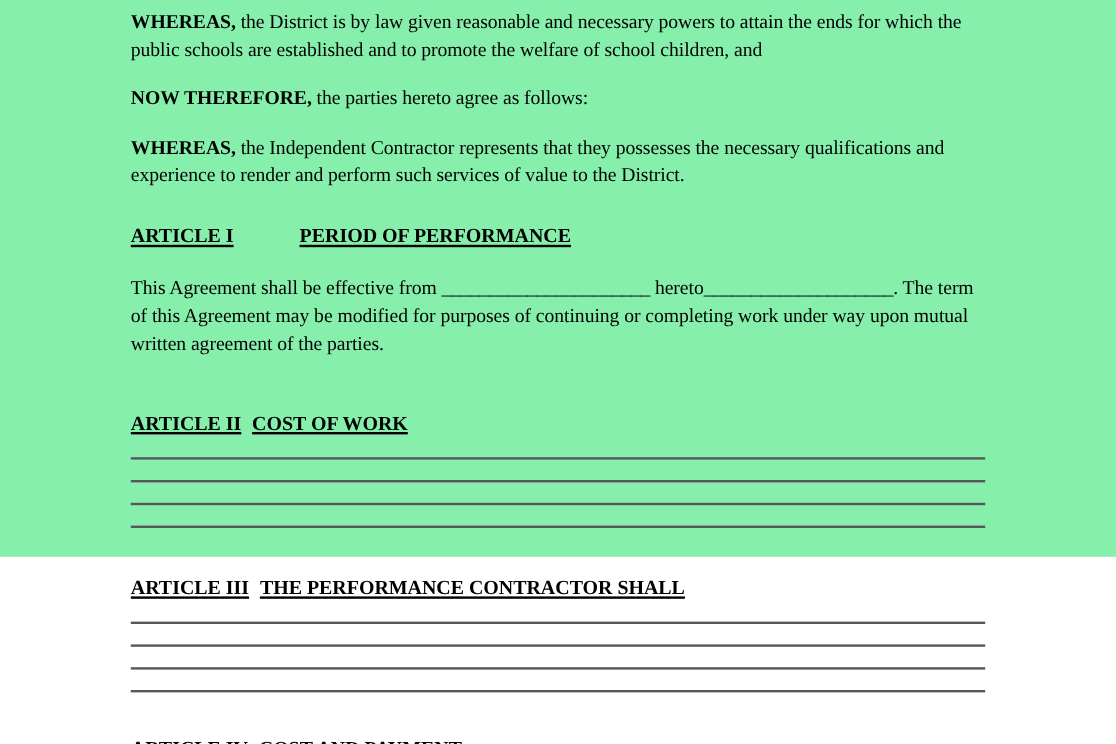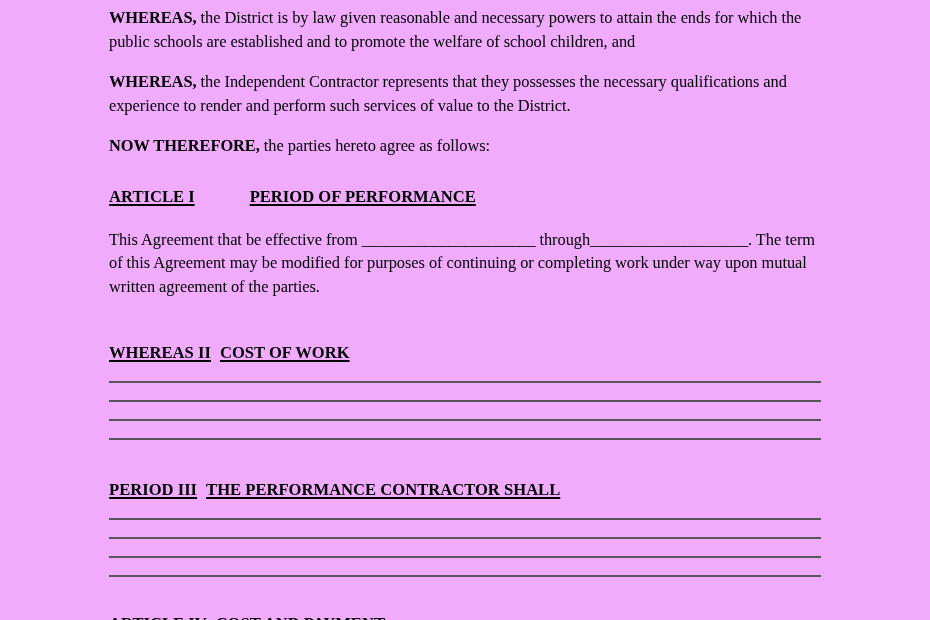--- a/index.html
+++ b/index.html
@@ -11,22 +11,22 @@
     width: 930px;
     height: 620px;
     overflow: hidden;
     font-family: "Liberation Serif", "DejaVu Serif", serif;
     color: #000000;
   }
 
   .page {
     position: relative;
     width: 930px;
-    height: 620px;
-    background: #f0abfc;
+    height: 464px;
+    background: #86efac;
     padding: 0;
     box-sizing: border-box;
   }
 
   .content {
     position: absolute;
     left: 109px;
     top: 6px;
     width: 712px;
   }
@@ -91,50 +91,50 @@
   .spacer-lg { height: 27px; }
 </style>
 </head>
 <body>
 
 <div class="page">
   <div class="content">
 
     <p class="para"><span class="lead">WHEREAS,</span><span> the District is by law given reasonable and necessary powers to attain the ends for which the public schools are established and to promote the welfare of school children, and</span></p>
 
+    <p class="para"><span class="lead">NOW THEREFORE,</span><span> the parties hereto agree as follows:</span></p>
+
     <p class="para"><span class="lead">WHEREAS,</span><span> the Independent Contractor represents that they possesses the necessary qualifications and experience to render and perform such services of value to the District.</span></p>
-
-    <p class="para"><span class="lead">NOW THEREFORE,</span><span> the parties hereto agree as follows:</span></p>
 
     <div class="spacer-sm"></div>
 
     <div class="article-heading wide-gap"><span class="art-label">ARTICLE I</span><span class="art-title">PERIOD OF PERFORMANCE</span></div>
 
     <div class="spacer-md"></div>
 
-    <p class="para"><span>This Agreement that be effective from </span><span class="blank">______________________</span><span> through</span><span class="blank">____________________</span><span>.  The term of this Agreement may be modified for purposes of continuing or completing work under way upon mutual written agreement of the parties.</span></p>
+    <p class="para"><span>This Agreement shall be effective from </span><span class="blank">______________________</span><span> hereto</span><span class="blank">____________________</span><span>.  The term of this Agreement may be modified for purposes of continuing or completing work under way upon mutual written agreement of the parties.</span></p>
 
     <div class="spacer-lg"></div>
 
-    <div class="article-heading narrow-gap"><span class="art-label">WHEREAS II</span><span class="art-title">COST OF WORK</span></div>
+    <div class="article-heading narrow-gap"><span class="art-label">ARTICLE II</span><span class="art-title">COST OF WORK</span></div>
 
     <div class="rules">
       <div style="height:17px"></div>
       <div class="rule-line"></div>
       <div style="height:17px"></div>
       <div class="rule-line"></div>
       <div style="height:17px"></div>
       <div class="rule-line"></div>
       <div style="height:17px"></div>
       <div class="rule-line"></div>
     </div>
 
     <div style="height:39px"></div>
 
-    <div class="article-heading narrow-gap"><span class="art-label">PERIOD III</span><span class="art-title">THE PERFORMANCE CONTRACTOR SHALL</span></div>
+    <div class="article-heading narrow-gap"><span class="art-label">ARTICLE III</span><span class="art-title">THE PERFORMANCE CONTRACTOR SHALL</span></div>
 
     <div class="rules">
       <div style="height:17px"></div>
       <div class="rule-line"></div>
       <div style="height:17px"></div>
       <div class="rule-line"></div>
       <div style="height:17px"></div>
       <div class="rule-line"></div>
       <div style="height:17px"></div>
       <div class="rule-line"></div>

